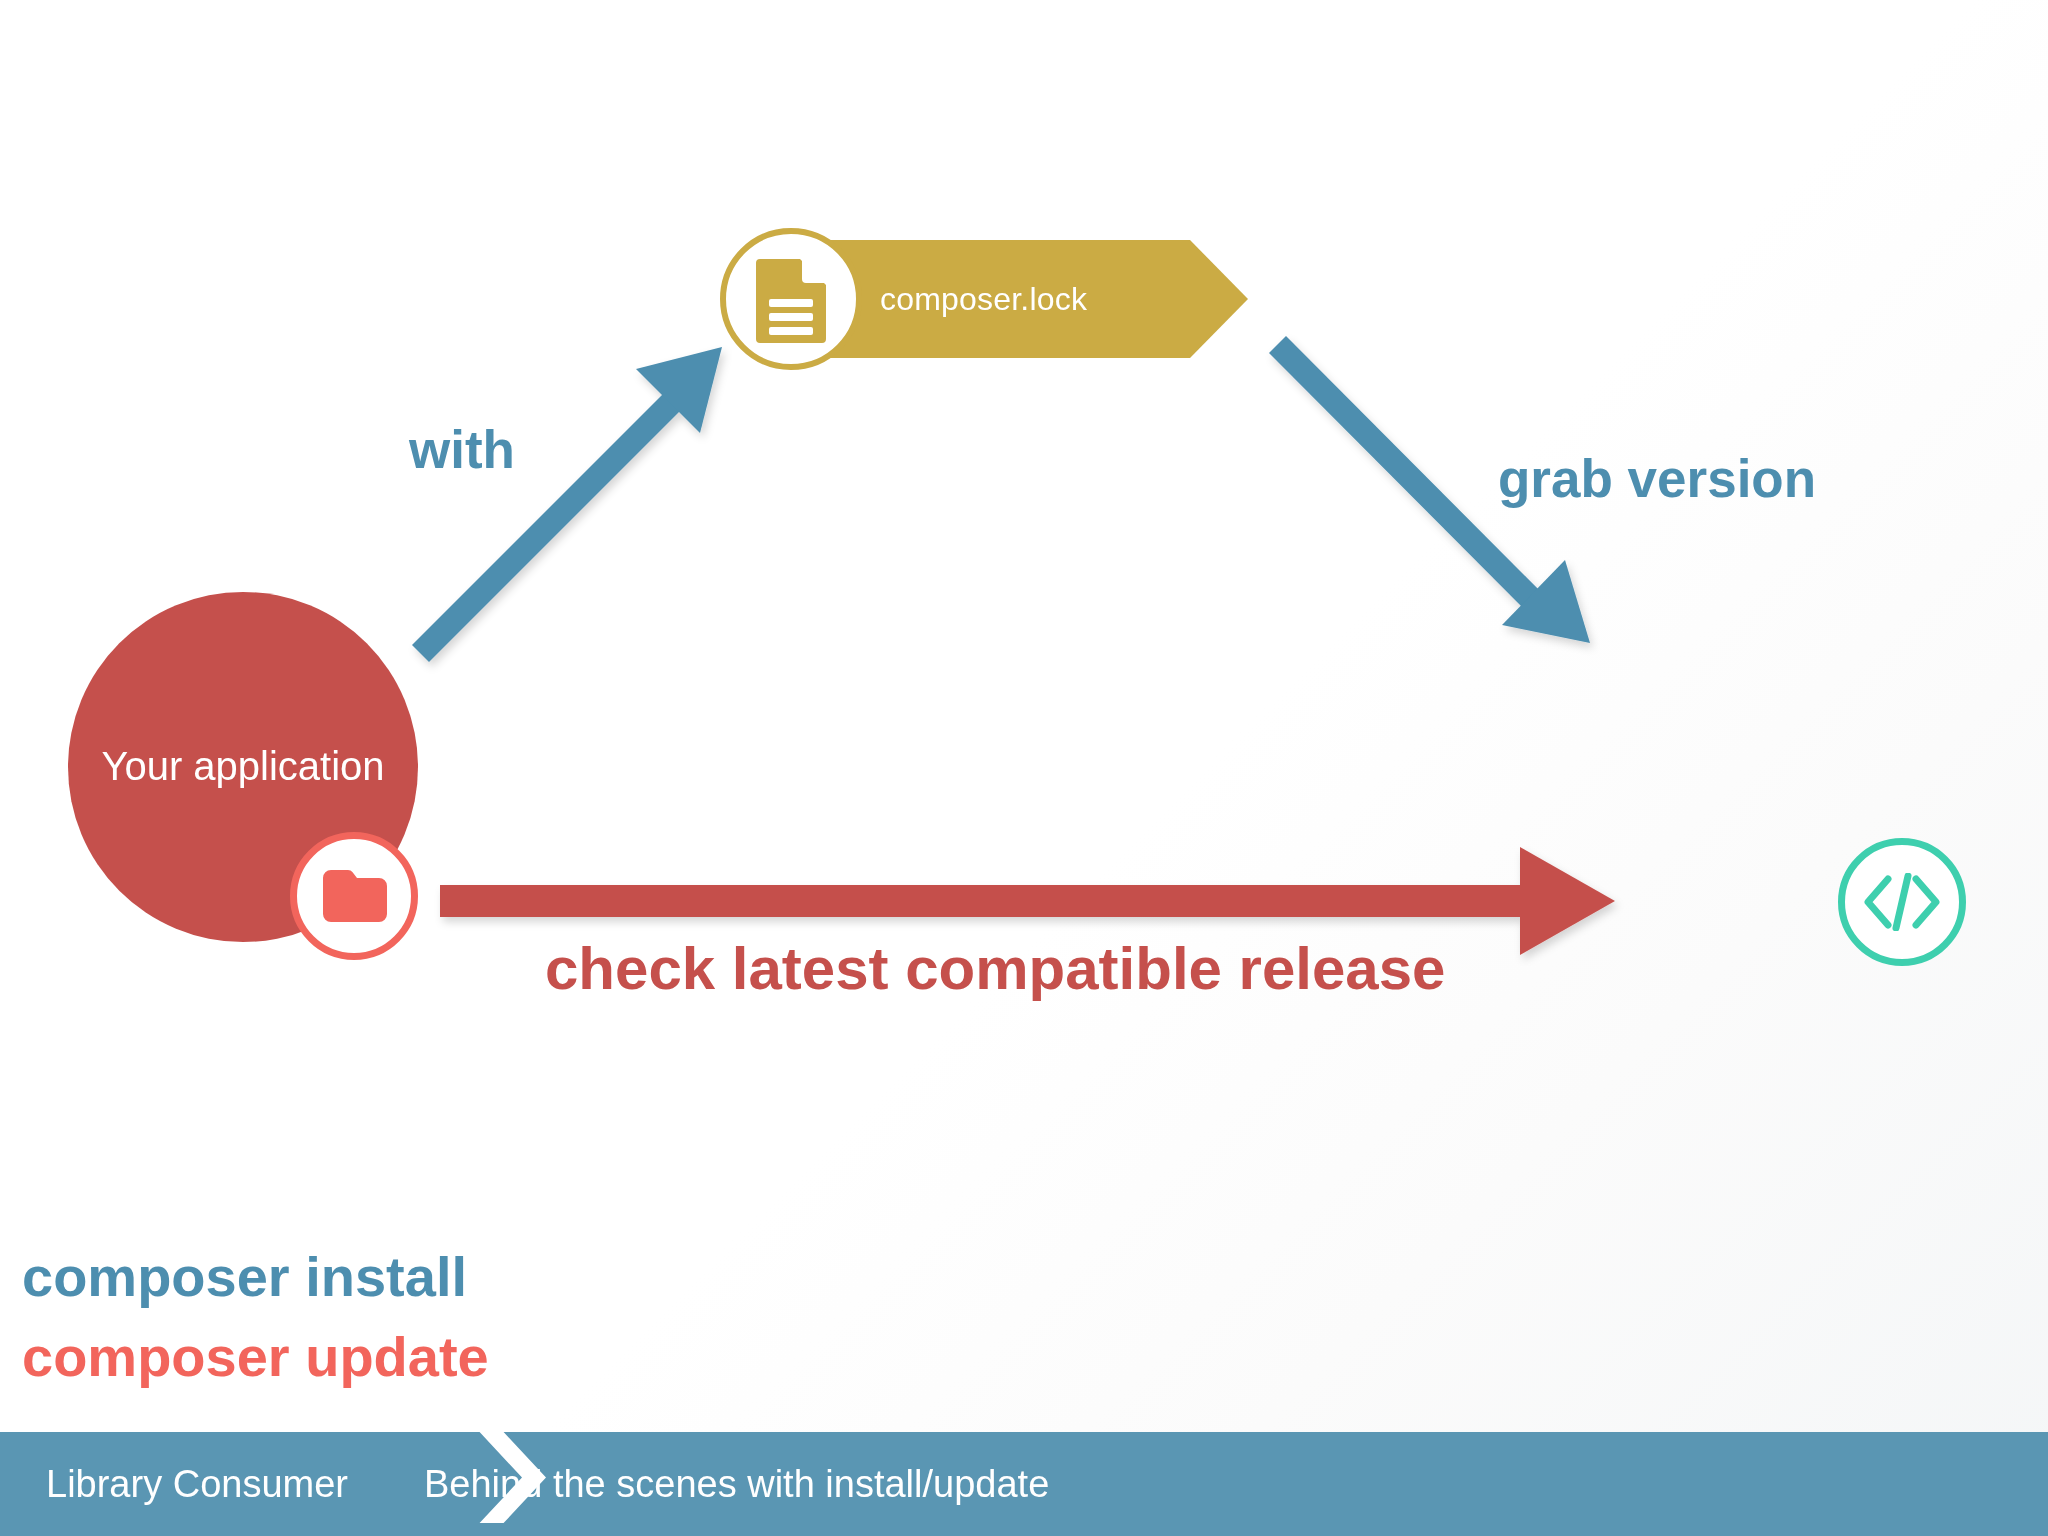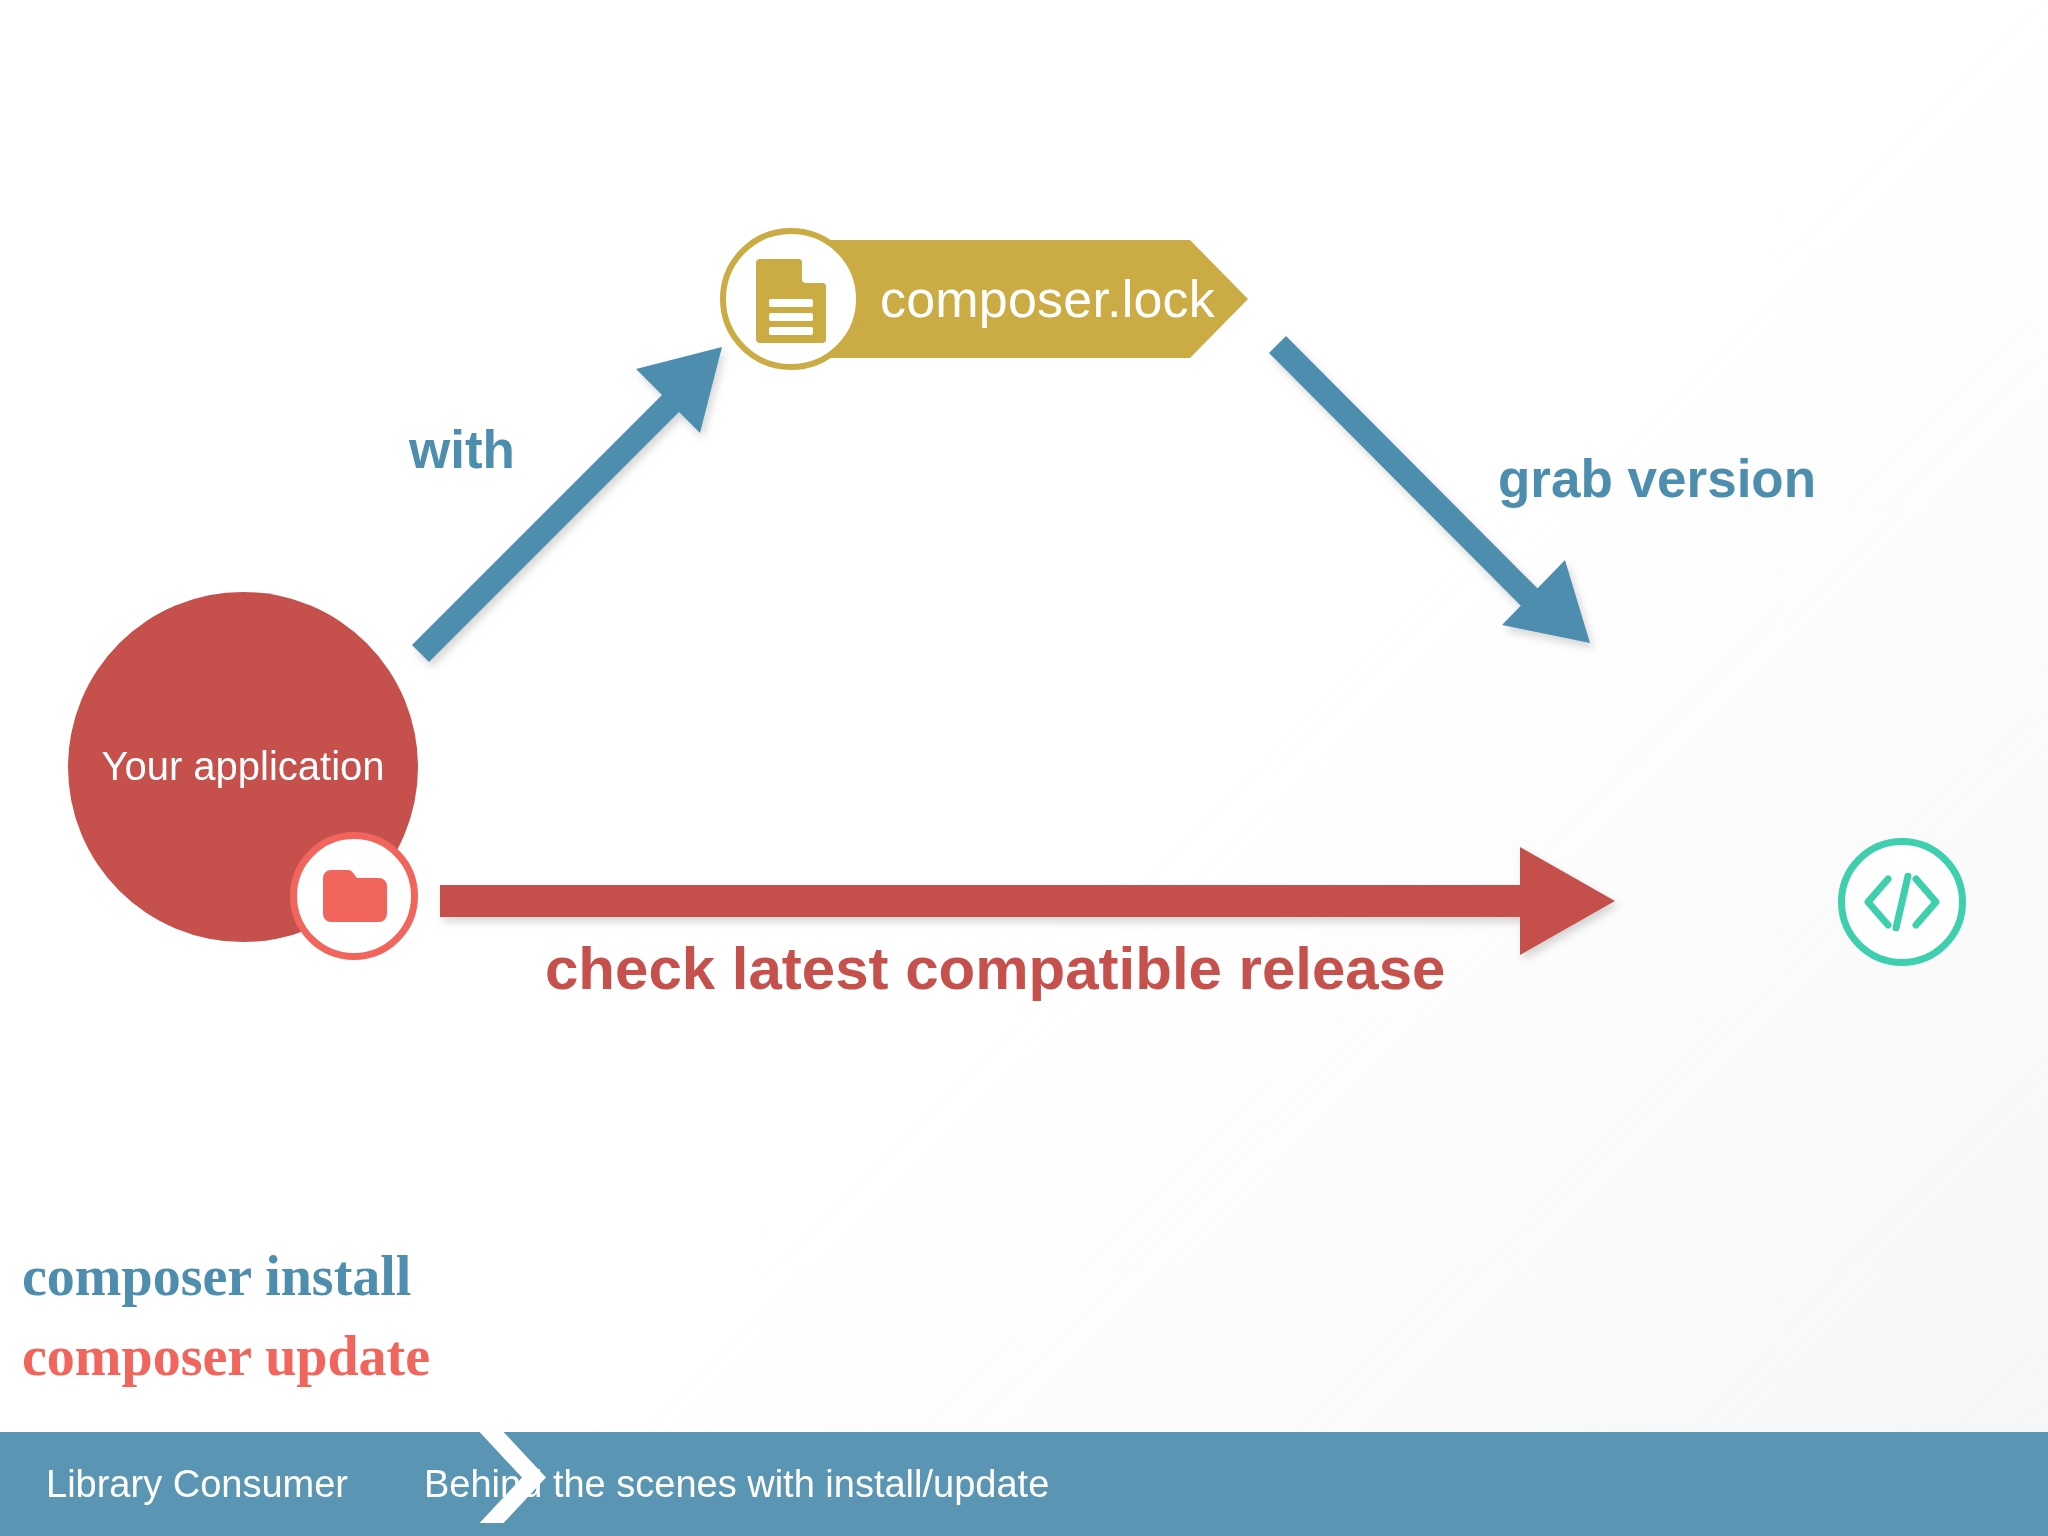--- a/index.html
+++ b/index.html
@@ -91,21 +91,21 @@
     width: 458px;
     height: 118px;
     background: #cbab44;
     clip-path: polygon(0 0, calc(100% - 58px) 0, 100% 50%, calc(100% - 58px) 100%, 0 100%);
     display: flex;
     align-items: center;
     filter: drop-shadow(3px 5px 5px rgba(0,0,0,0.18));
   }
   #lock-banner-text {
     color: #ffffff;
-    font-size: 52px;
+    font-size: 32px;
     margin-left: 90px;
     letter-spacing: 0.2px;
   }
   #lock-badge {
     position: absolute;
     left: 720px;
     top: 228px;
     width: 142px;
     height: 142px;
     border-radius: 50%;
@@ -148,21 +148,20 @@
   #commands {
     position: absolute;
     left: 22px;
     top: 1237px;
   }
   .command {
     font-weight: bold;
     font-size: 56px;
     line-height: 1.42;
     white-space: nowrap;
-    font-family: Liberation Serif, serif;
   }
   #cmd-install { color: #4d8eaf; }
   #cmd-update  { color: #f2655c; }
 
   
   #footer {
     position: absolute;
     left: 0;
     bottom: 0;
     width: 2048px;

